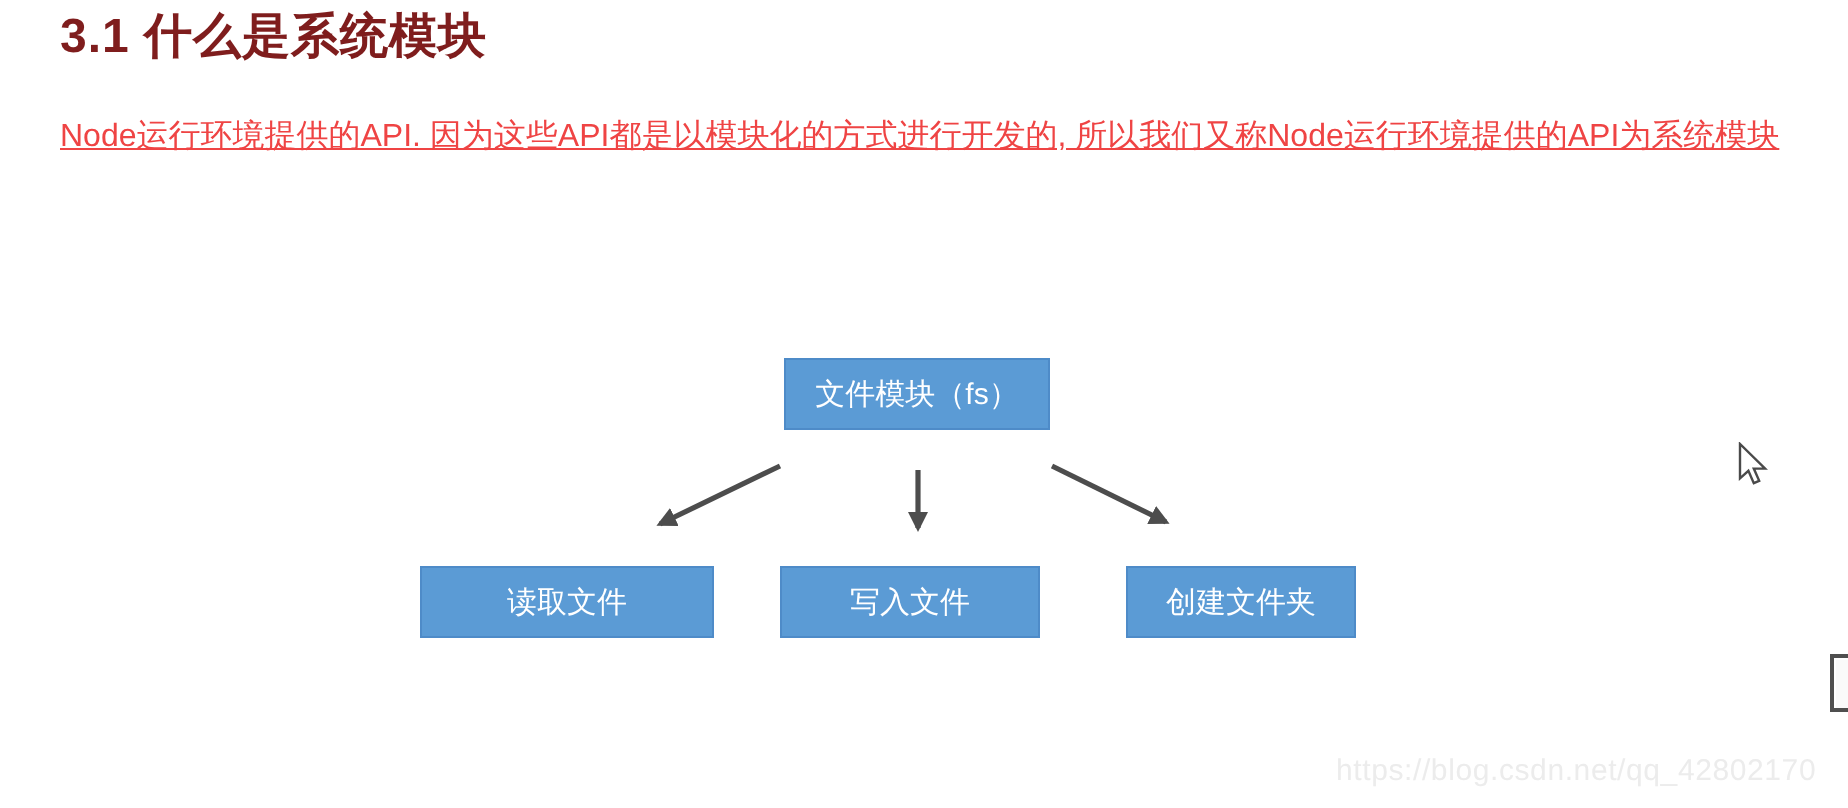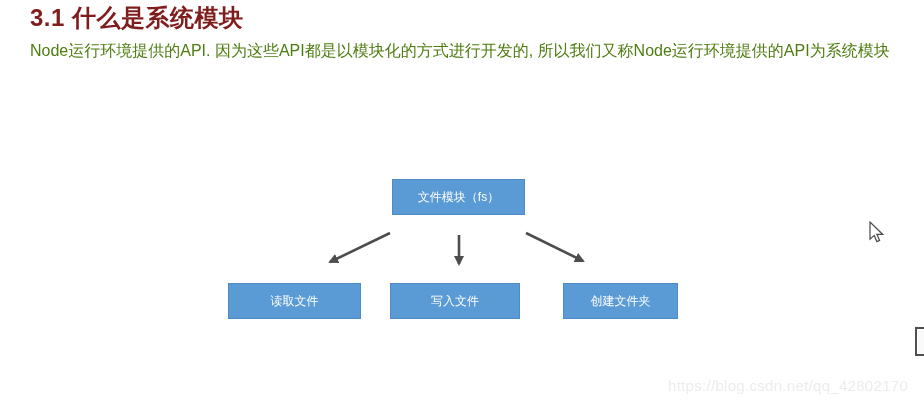--- a/index.html
+++ b/index.html
@@ -10,35 +10,35 @@
     background: #ffffff;
     overflow: hidden;
     font-family: "Liberation Sans", "DejaVu Sans", sans-serif;
   }
   .heading {
     position: absolute; left: 30px; top: 2px;
     font-size: 24px; font-weight: bold; color: #7f1d1d;
     letter-spacing: 0.5px; white-space: nowrap;
   }
   .paragraph {
-    position: absolute; left: 30px; top: 41px; width: 894px;
-    font-size: 16px; color: #4d7c0f; line-height: 1.25;
-    white-space: nowrap; overflow: hidden;
+    position: absolute; left: 30px; top: 59px; width: 894px;
+    font-size: 16px; color: #ef4444; line-height: 1.25;
+    white-space: nowrap; overflow: hidden; text-decoration: underline;
   }
   .node-box {
     position: absolute; height: 36px;
     background: var(--box-fill, #5b9bd5);
     border: 1px solid var(--box-border, #4e8bc8);
     color: var(--box-text, #ffffff);
-    font-size: 12px;
+    font-size: 15px;
     display: flex; align-items: center; justify-content: center;
     white-space: nowrap;
   }
   #node-root   { left: 392px; top: 179px; width: 133px; }
-  #node-read   { left: 228px; top: 283px; width: 133px; }
+  #node-read   { left: 210px; top: 283px; width: 147px; }
   #node-write  { left: 390px; top: 283px; width: 130px; }
   #node-mkdir  { left: 563px; top: 283px; width: 115px; }
   .arrows-layer {
     position: absolute; left: 0; top: 0; width: 924px; height: 404px;
     pointer-events: none;
   }
   .watermark {
     position: absolute; left: 668px; top: 377px;
     font-size: 15px; color: #ececec; letter-spacing: 0.3px;
     white-space: nowrap;

